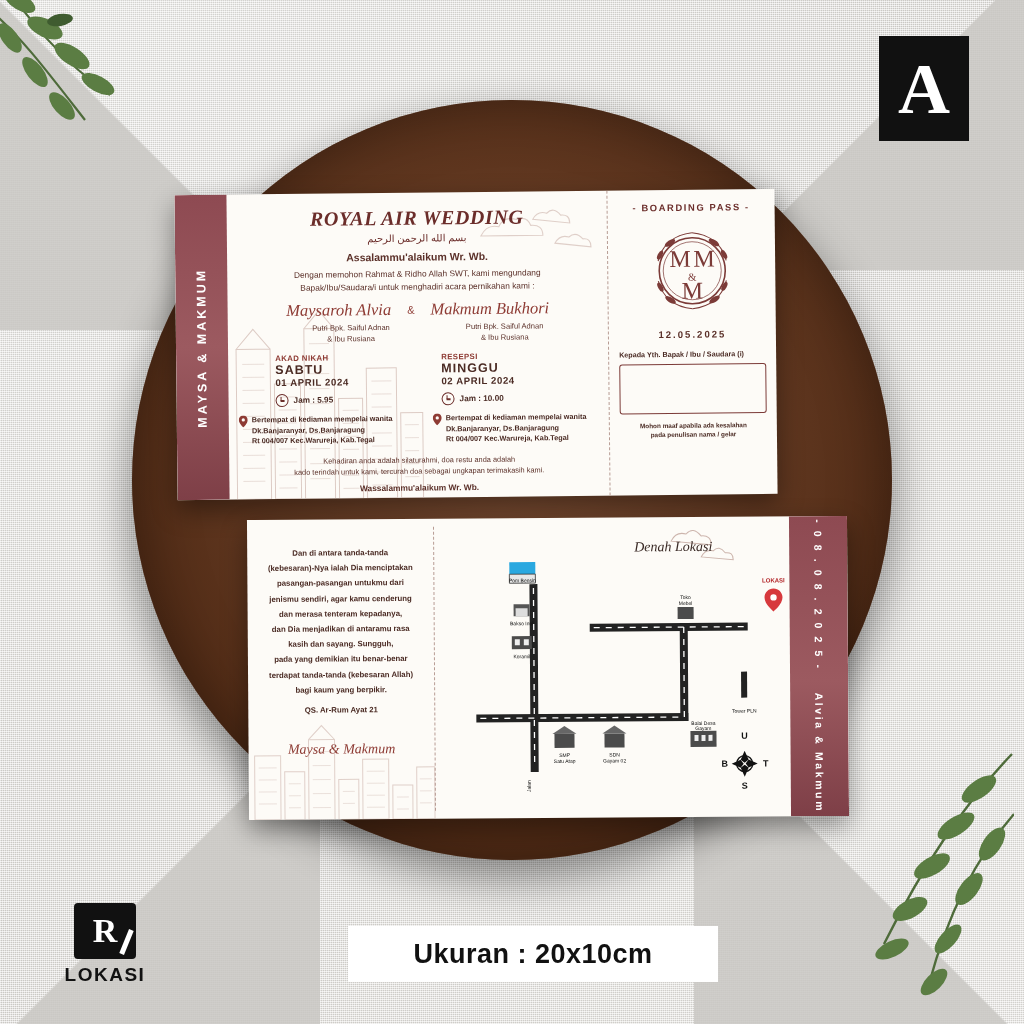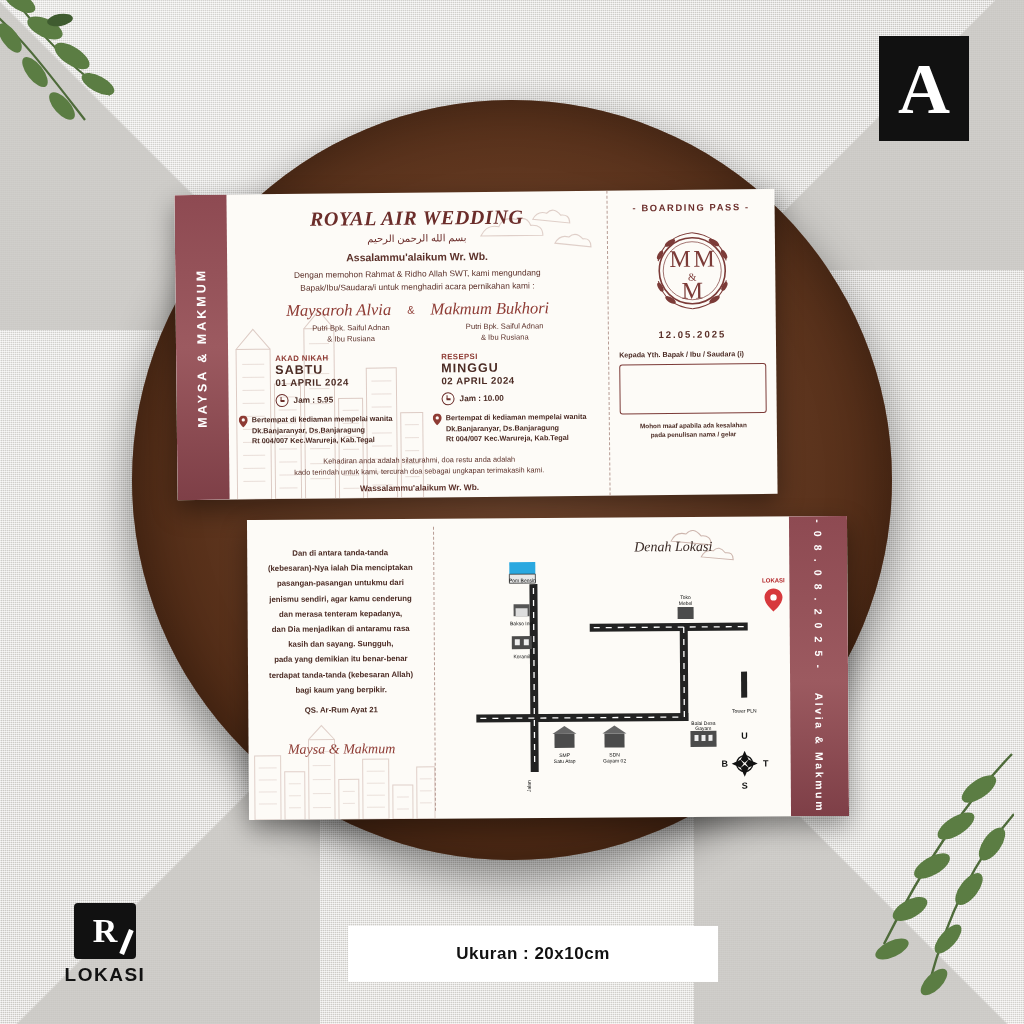--- a/index.html
+++ b/index.html
@@ -65,21 +65,21 @@
     position:absolute;right:55px;top:36px;width:90px;height:105px;background:#111;
     display:flex;align-items:center;justify-content:center;
     color:#fff;font-size:72px;font-weight:700;line-height:1;font-family:"Liberation Serif",serif;
     letter-spacing:0;
   }
 
   
   .size-banner{
     position:absolute;left:348px;bottom:42px;width:370px;height:56px;background:#fff;
     display:flex;align-items:center;justify-content:center;
-    color:#111;font-size:17px;font-weight:700;letter-spacing:.5px;
+    color:#111;font-size:27px;font-weight:700;letter-spacing:.5px;
   }
 
   
   .logo{
     position:absolute;left:45px;bottom:36px;width:120px;height:88px;
     display:flex;flex-direction:column;align-items:center;justify-content:center;
   }
   .logo .mark{
     width:62px;height:56px;background:#111;border-radius:4px;
     display:flex;align-items:center;justify-content:center;color:#fff;

